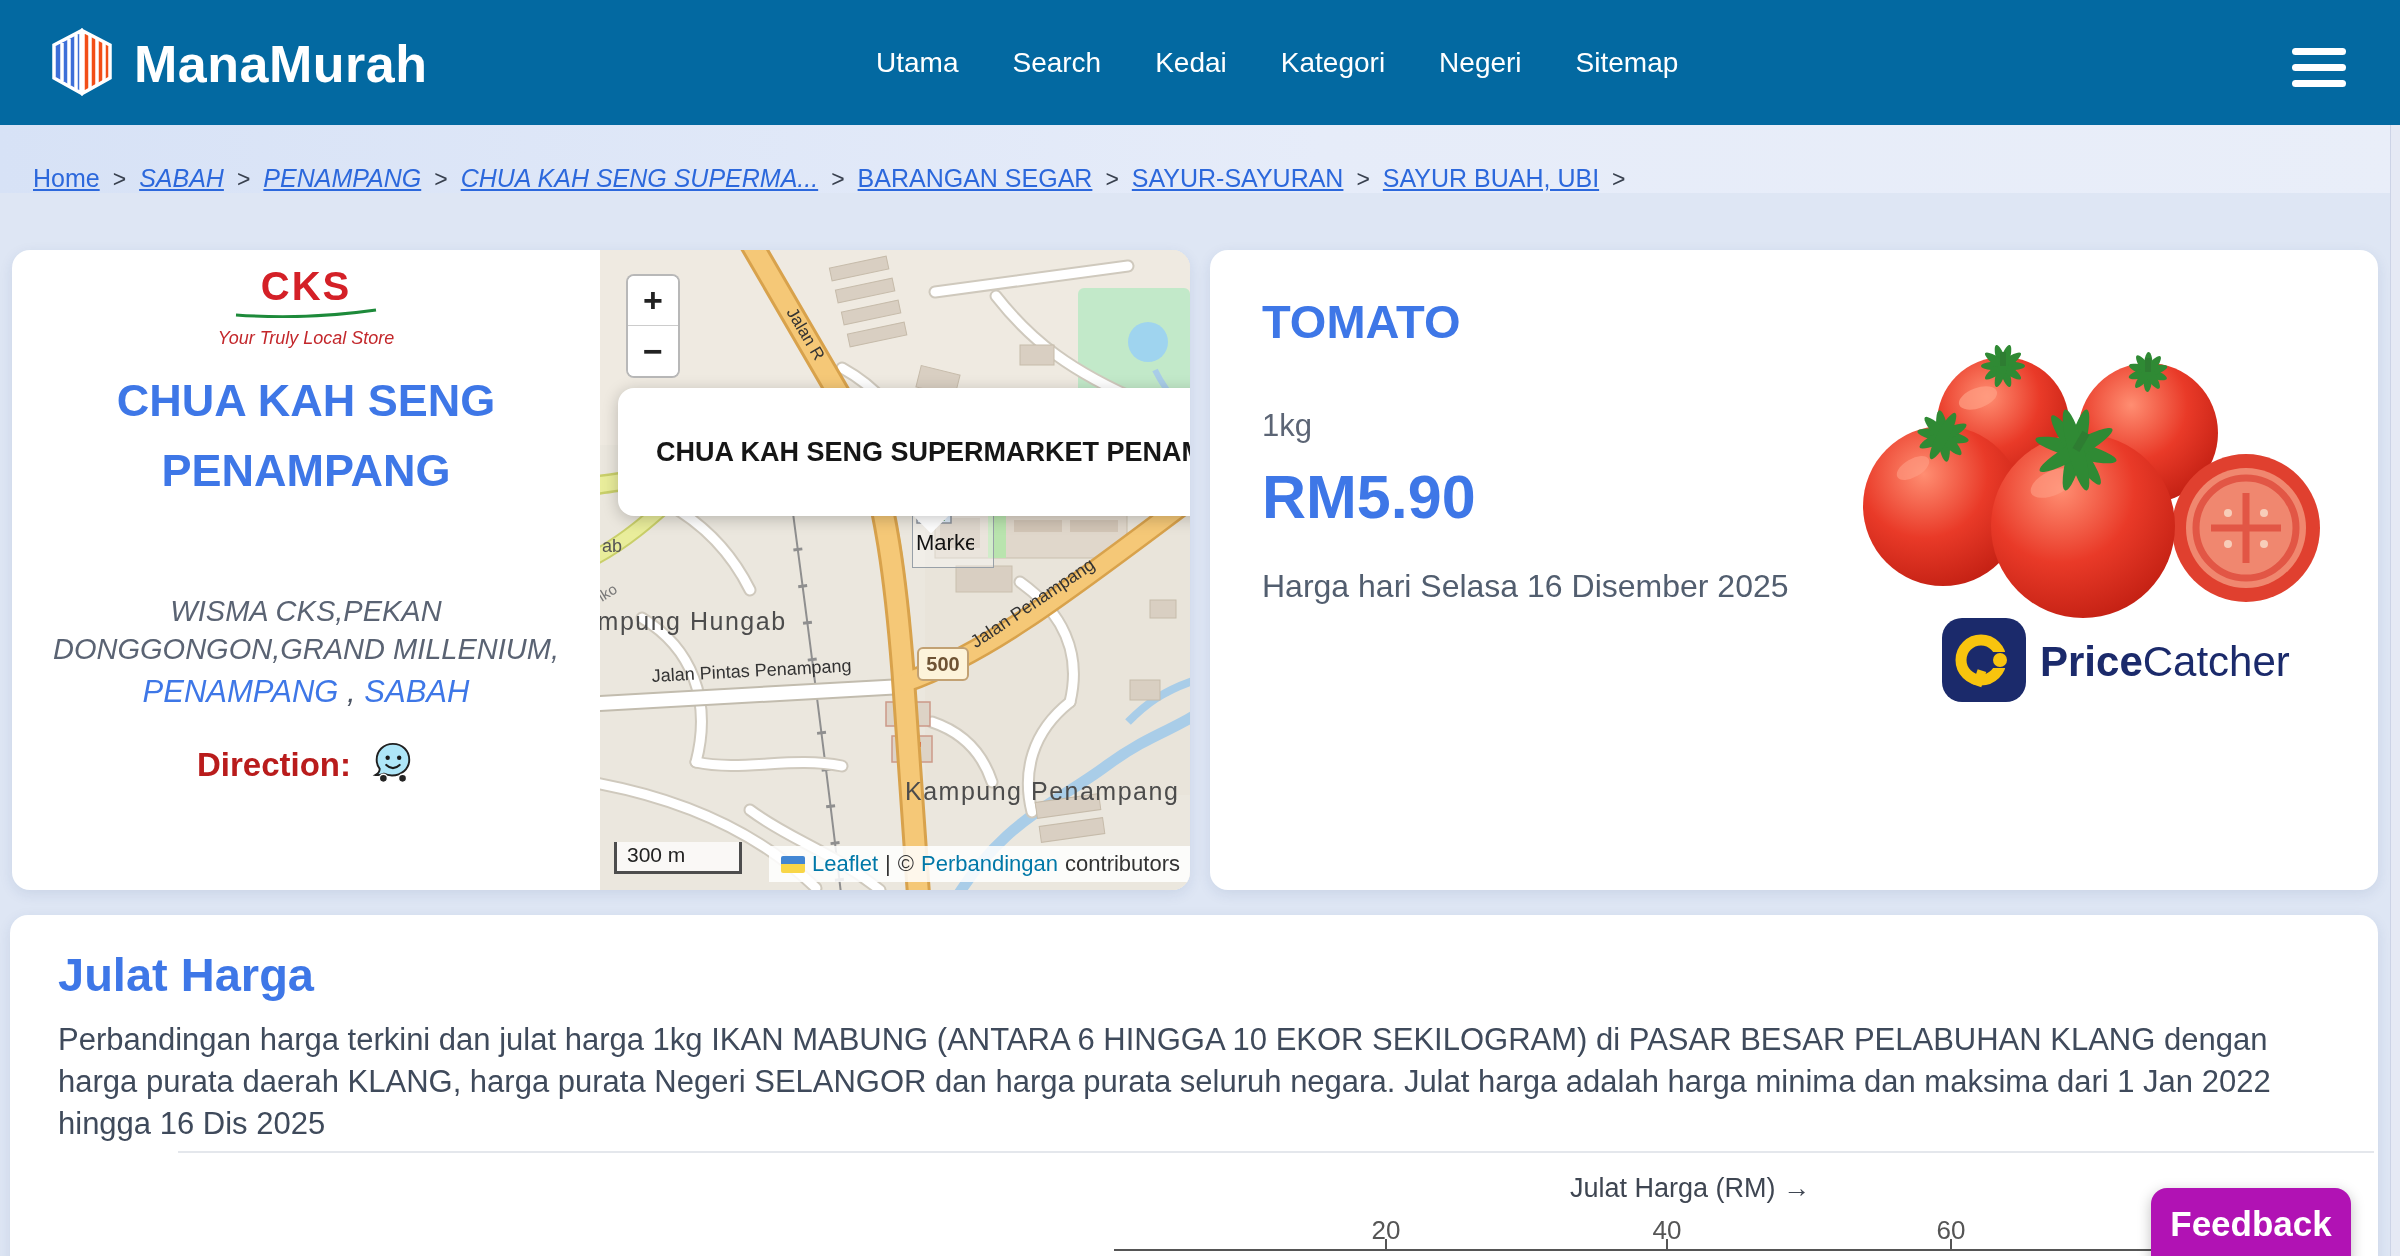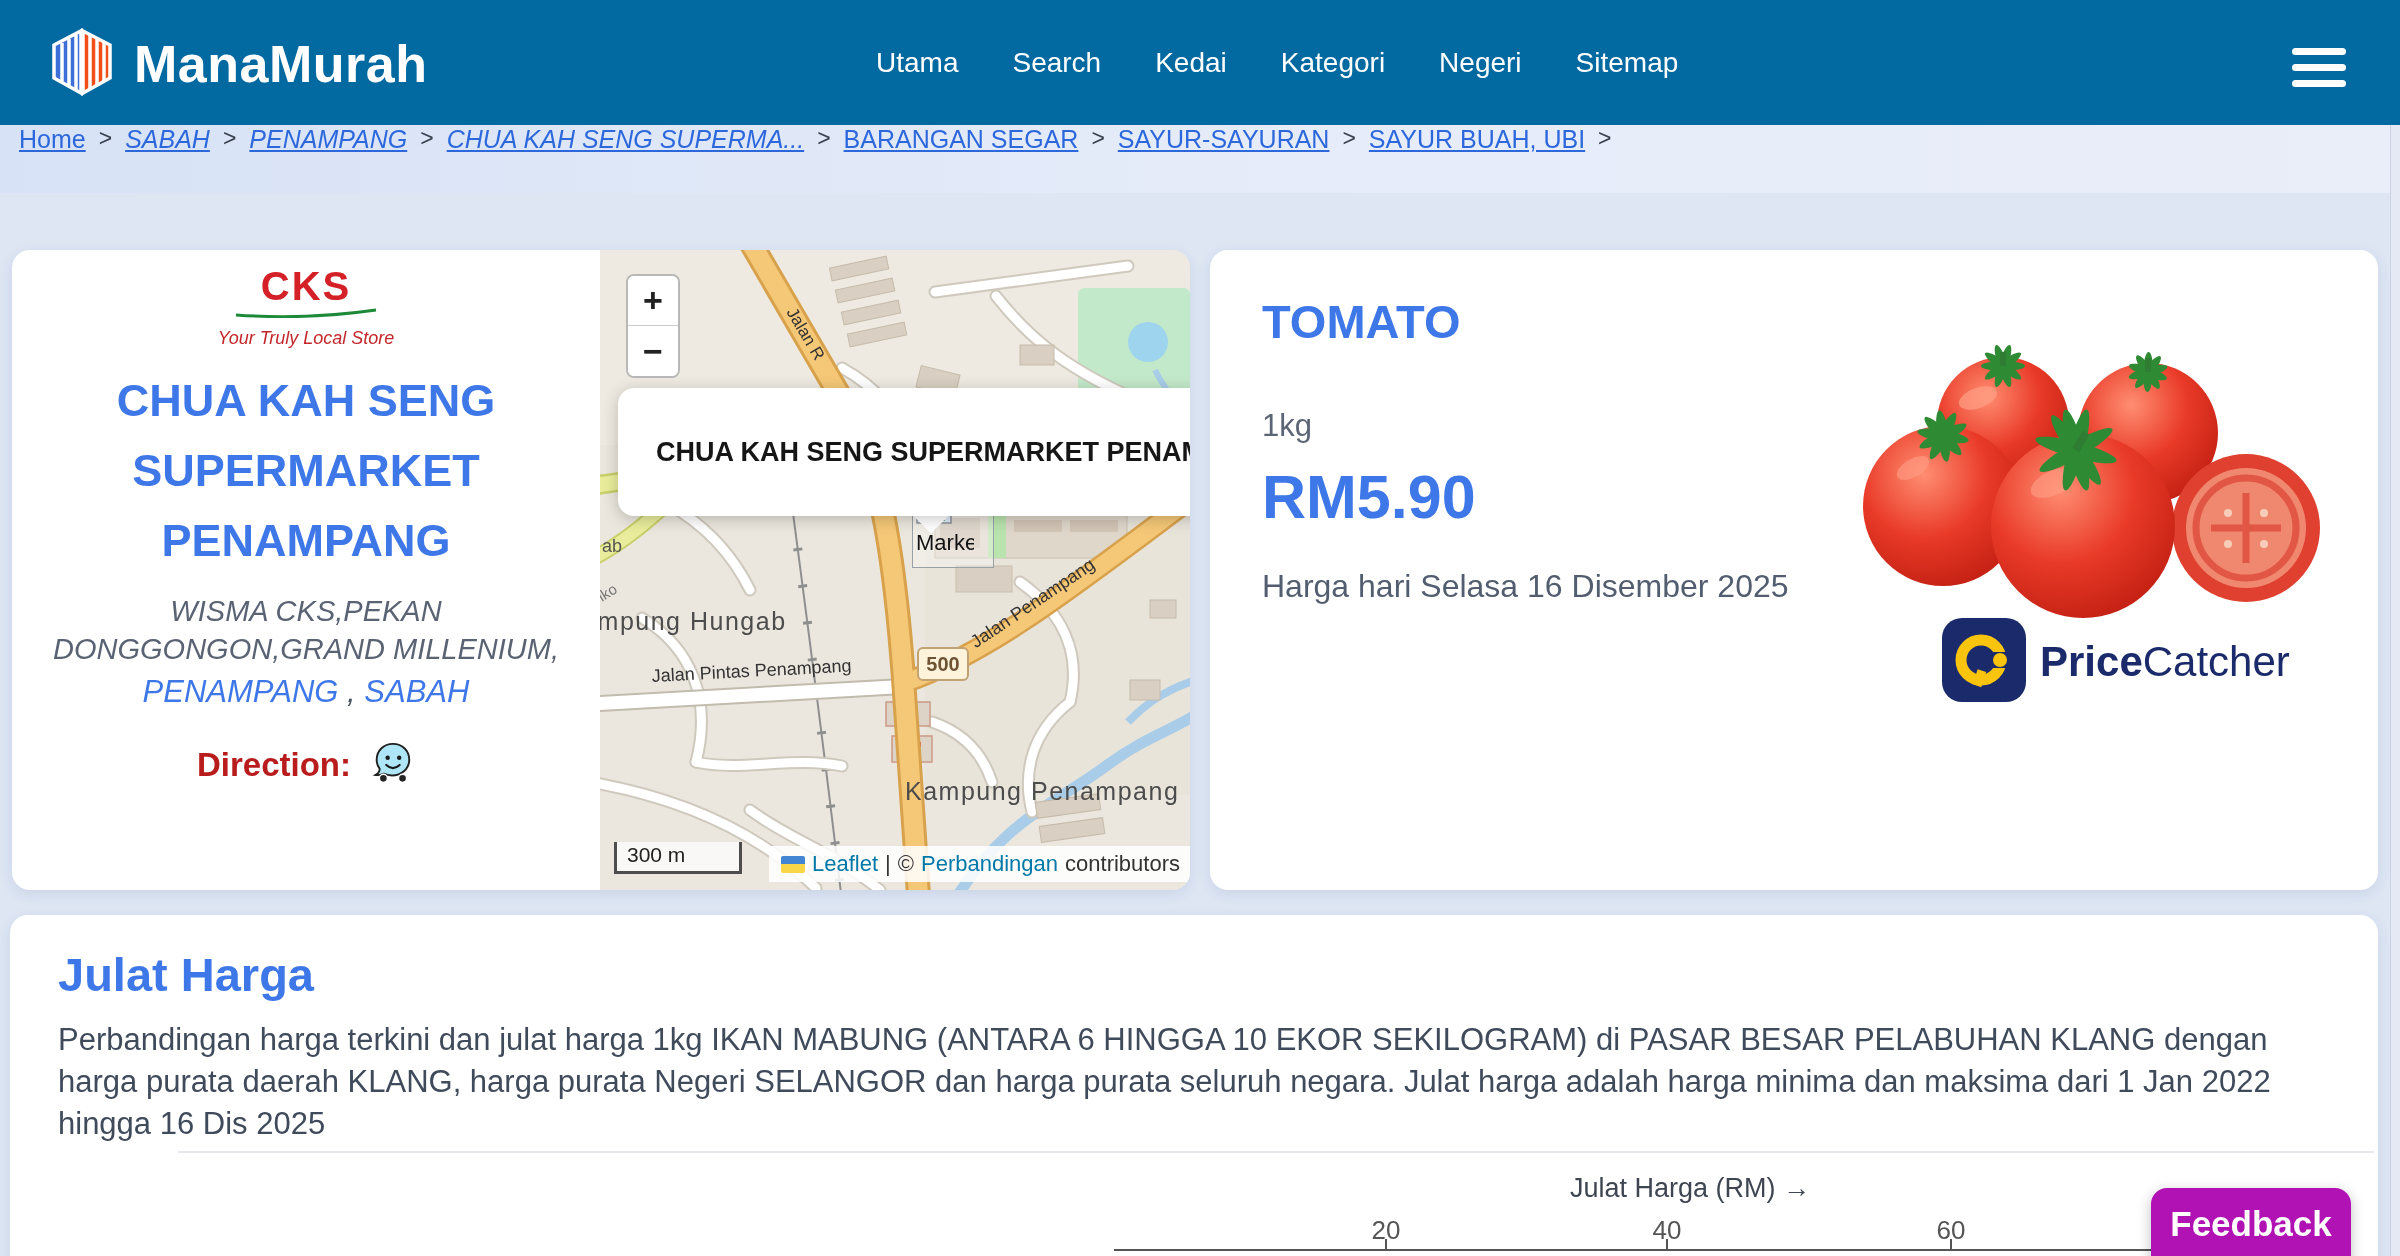--- a/index.html
+++ b/index.html
@@ -11,21 +11,21 @@
   .brand{position:absolute;left:46px;top:26px;display:flex;align-items:center;gap:16px;cursor:pointer;}
   .brand-name{color:#fff;font-size:52px;font-weight:bold;letter-spacing:.5px;}
   .nav{position:absolute;left:876px;top:0;height:125px;display:flex;align-items:center;gap:54px;}
   .nav a{color:#fff;font-size:28px;font-weight:500;text-decoration:none;cursor:pointer;}
   .burger{position:absolute;left:2292px;top:48px;width:54px;cursor:pointer;}
   .burger span{display:block;width:54px;height:7px;background:#fff;border-radius:3.5px;margin-bottom:9px;}
 
   
   .crumbbar{position:absolute;left:0;top:125px;width:2400px;height:68px;
     background:linear-gradient(90deg,#d7e2f6 0%,#e6ecf9 55%,#e9eef9 100%);
-    display:flex;align-items:flex-start;padding-left:19px;}
+    display:flex;align-items:flex-end;padding-left:33px;}
   .crumbbar a{color:#2c68dc;font-size:25px;text-decoration:underline;margin-right:13px;white-space:nowrap;cursor:pointer;}
   .crumbbar a.it{font-style:italic;}
   .crumbbar .sep{color:#39414f;font-size:23px;margin-right:13px;}
 
   
   .card{position:absolute;background:#fff;border-radius:18px;box-shadow:0 4px 14px rgba(30,60,120,.10);}
   .card1{left:12px;top:250px;width:1178px;height:640px;overflow:hidden;}
   .card2{left:1210px;top:250px;width:1168px;height:640px;overflow:hidden;}
   .card3{left:10px;top:915px;width:2368px;height:520px;}
 
@@ -146,21 +146,20 @@
     <div class="info">
       <div class="ckslogo">
         <div class="cks-word">CKS</div>
         <svg width="150" height="10" viewBox="0 0 150 10">
           <path d="M5,7 Q75,12 145,2" stroke="#1d8a3a" stroke-width="3" fill="none"></path>
         </svg>
         <div class="cks-tag">Your Truly Local Store</div>
       </div>
       <div class="store-name">
         <div>CHUA KAH SENG</div>
-        <div>SUPERMARKET</div>
         <div>PENAMPANG</div>
       </div>
       <div class="addr">
         <div>WISMA CKS,PEKAN</div>
         <div>DONGGONGON,GRAND MILLENIUM,</div>
       </div>
       <div class="locline">
         <a>PENAMPANG</a>
         <span class="cm">,</span>
         <a>SABAH</a>

